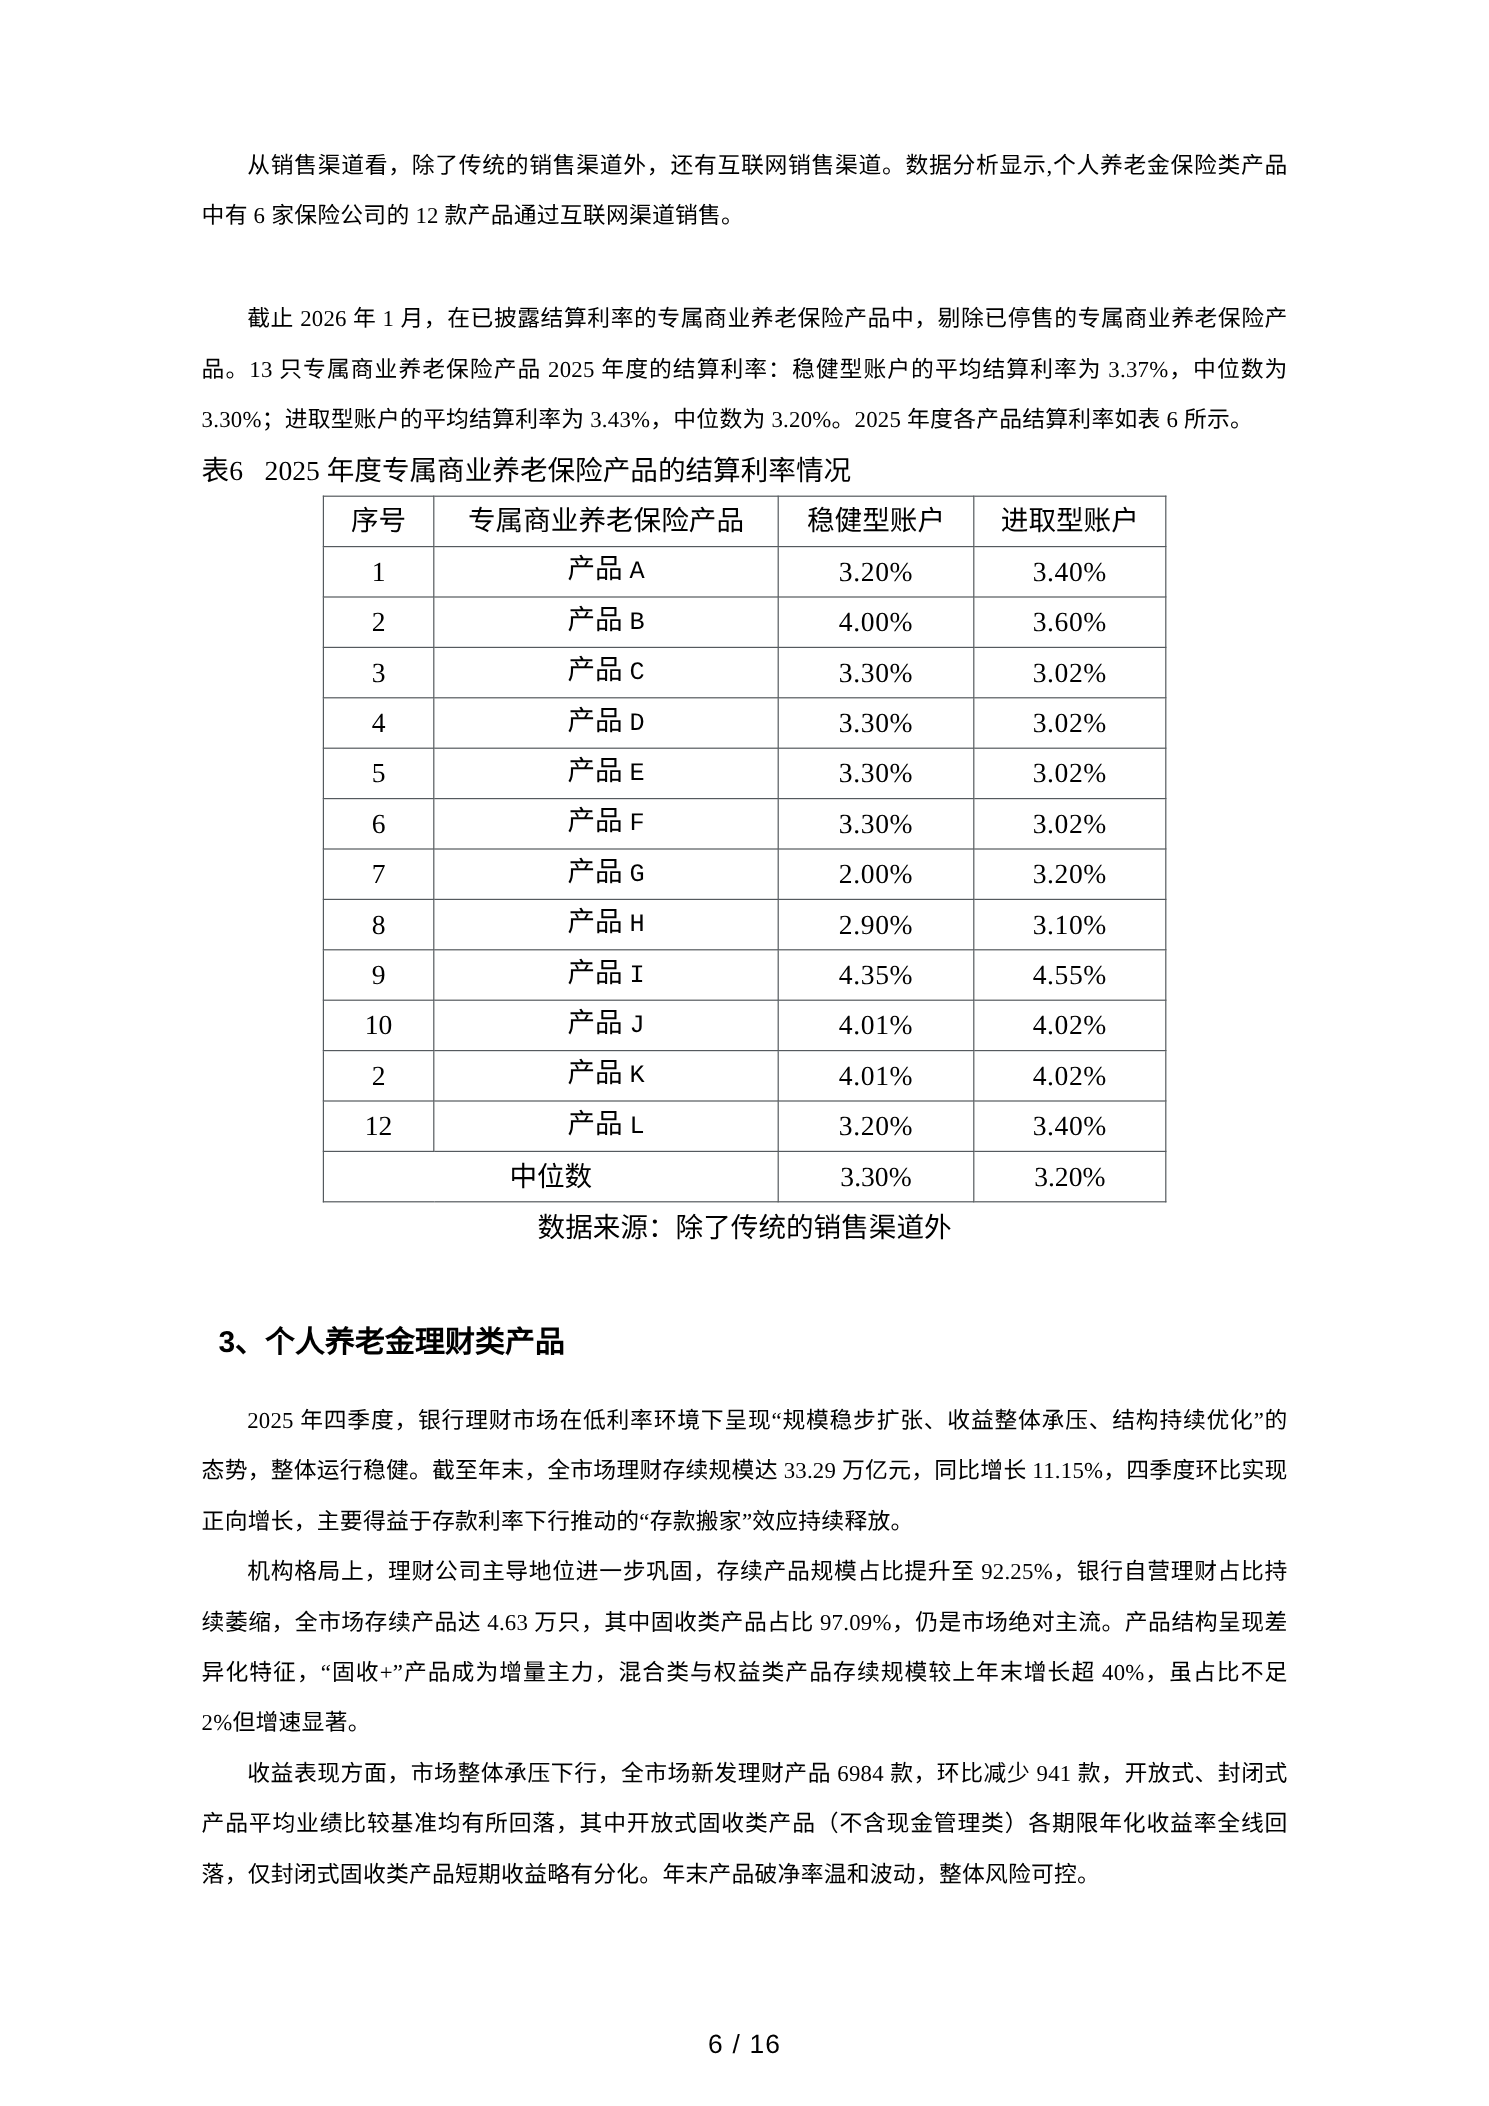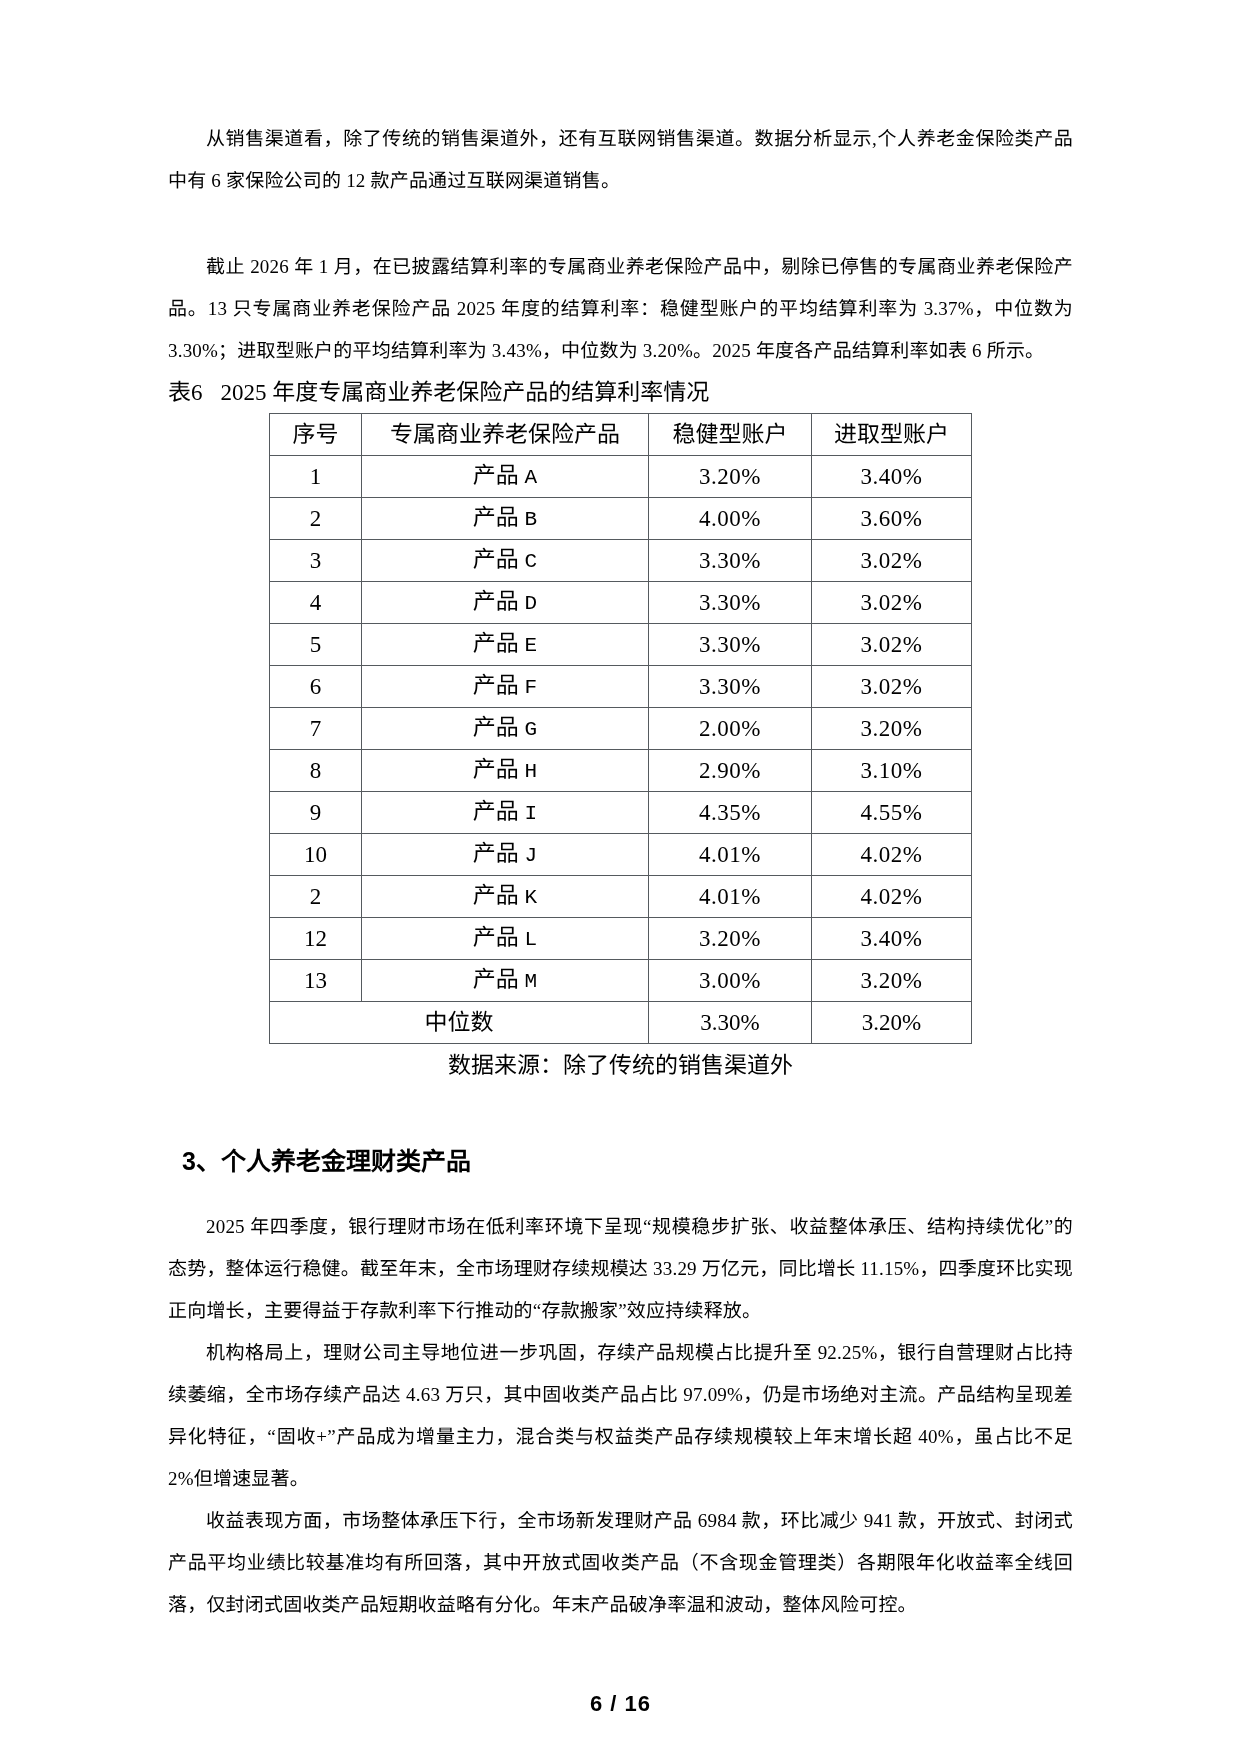--- a/index.html
+++ b/index.html
@@ -86,21 +86,21 @@
     padding-left: 14px;
     font-family: "Liberation Sans", "DejaVu Sans", sans-serif;
   }
   .page-number {
     position: absolute;
     left: 0;
     right: 0;
     bottom: 38px;
     text-align: center;
     font-size: 22px;
-    font-weight: bold;
+    font-weight: normal;
     font-family: "Liberation Sans", "DejaVu Sans", sans-serif;
     letter-spacing: 1px;
   }
 </style>
 </head>
 <body>
 
 <div class="page">
 
   <p class="para">从销售渠道看，除了传统的销售渠道外，还有互联网销售渠道。数据分析显示,个人养老金保险类产品中有 6 家保险公司的 12 款产品通过互联网渠道销售。</p>
@@ -195,26 +195,20 @@
           <td class="num">4.01%</td>
           <td class="num">4.02%</td>
         </tr>
         <tr>
           <td class="idx">12</td>
           <td class="prod"><span>产品</span> <span class="pcode">L</span></td>
           <td class="num">3.20%</td>
           <td class="num">3.40%</td>
         </tr>
         <tr>
-          <td class="idx">13</td>
-          <td class="prod"><span>产品</span> <span class="pcode">M</span></td>
-          <td class="num">3.00%</td>
-          <td class="num">3.20%</td>
-        </tr>
-        <tr>
           <td colspan="2" class="summary-label">中位数</td>
           <td class="summary-val">3.30%</td>
           <td class="summary-val">3.20%</td>
         </tr>
       </tbody>
   </table>
 
   <div class="source-note">数据来源：除了传统的销售渠道外</div>
 
   <div class="spacer-lg"></div>

